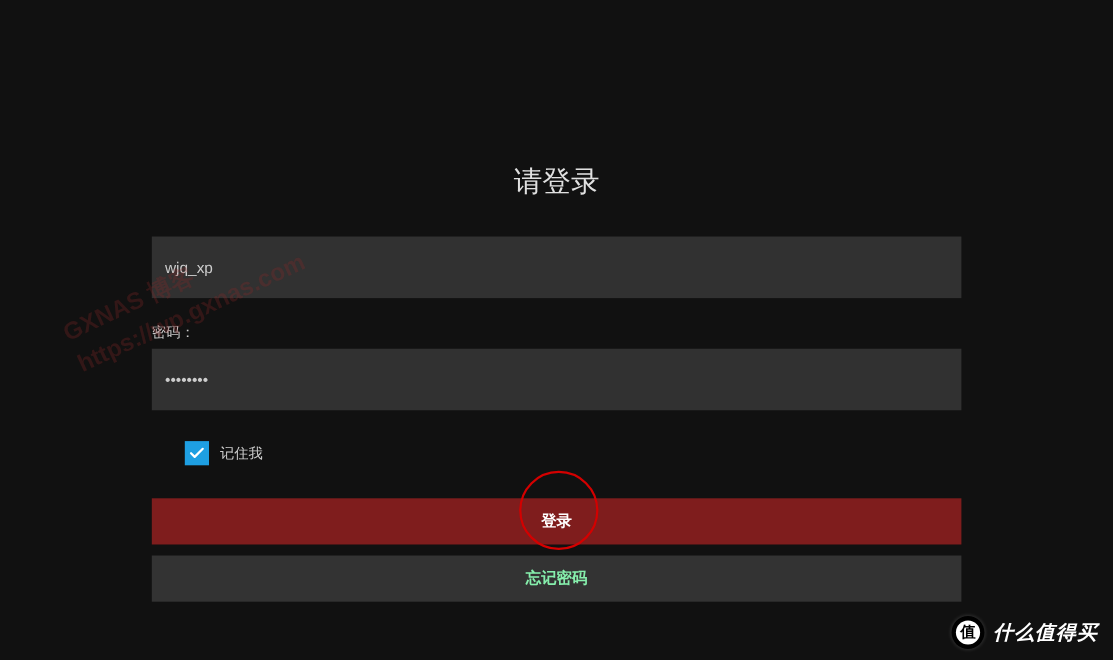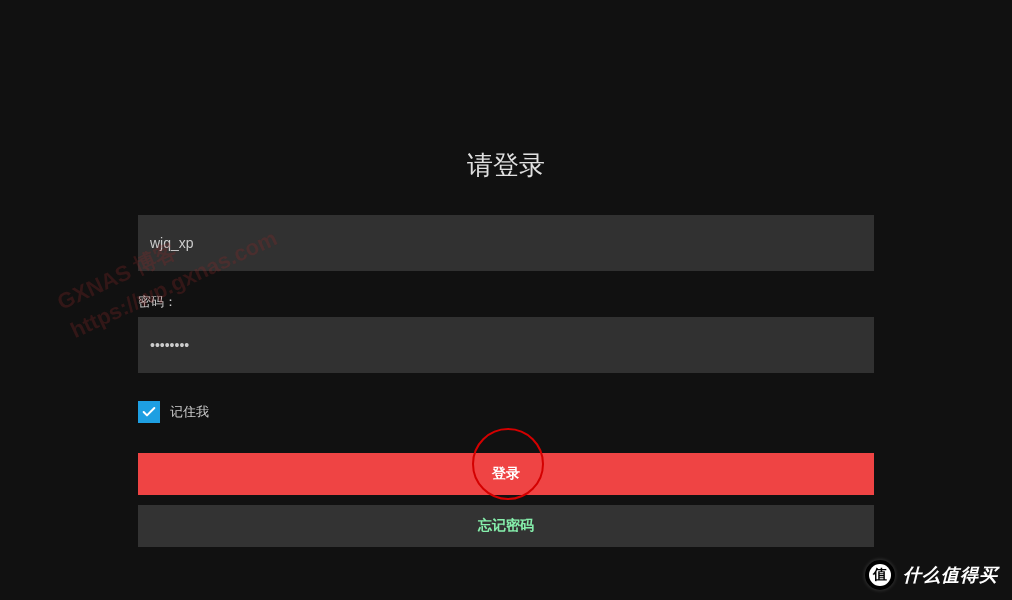--- a/index.html
+++ b/index.html
@@ -60,20 +60,21 @@
       outline: none;
     }
     .input::placeholder {
       color: #999999;
     }
     .checkbox-row {
       display: flex;
       align-items: center;
       margin-top: 28px;
       margin-bottom: 30px;
+      margin-left: 30px;
     }
     .checkbox {
       width: 22px;
       height: 22px;
       background: #1e9fe2;
       border: none;
       display: flex;
       align-items: center;
       justify-content: center;
       cursor: pointer;
@@ -93,21 +94,21 @@
       border: none;
       font-size: 14px;
       font-weight: bold;
       cursor: pointer;
       display: flex;
       align-items: center;
       justify-content: center;
       margin-bottom: 10px;
     }
     .btn-primary {
-      background: #ef4444;
+      background: #7f1d1d;
       color: #ffffff;
     }
     .btn-secondary {
       background: #333333;
       color: #86efac;
     }
     .circle-annotation {
       position: absolute;
       top: 428px;
       left: 472px;

